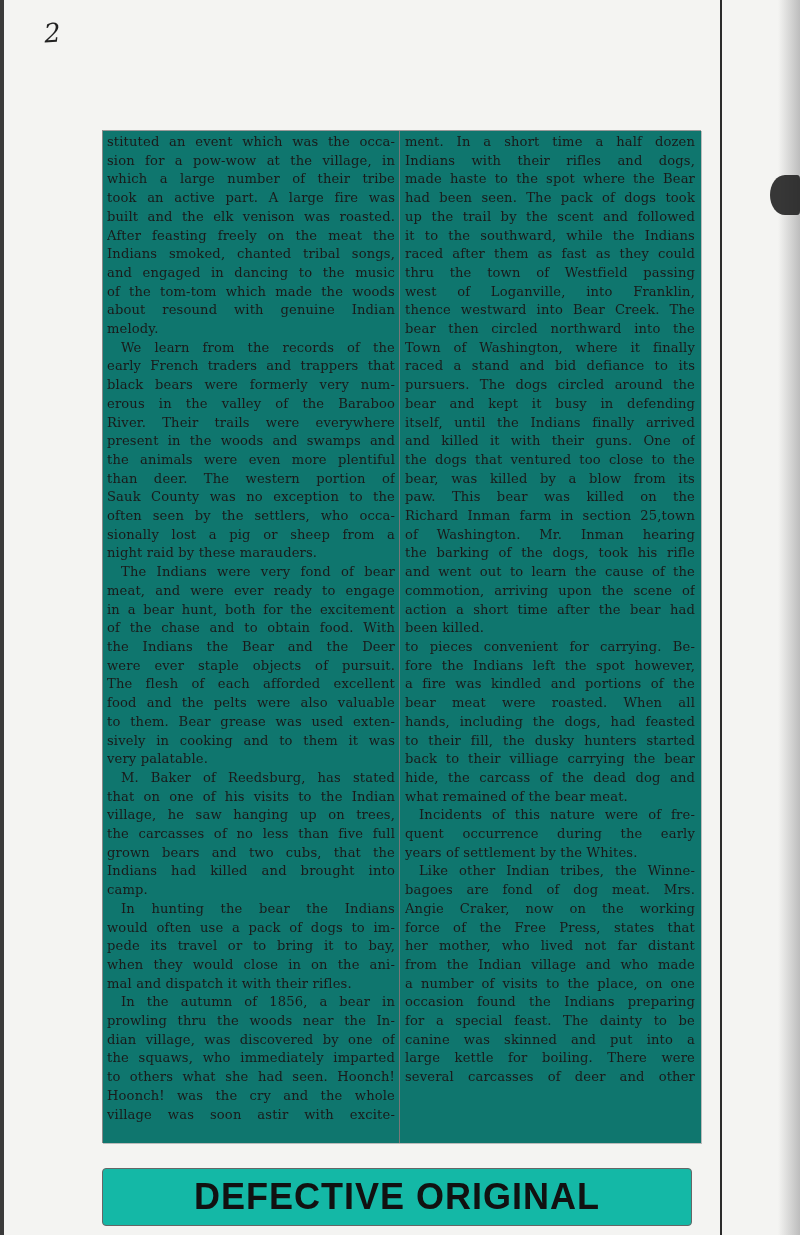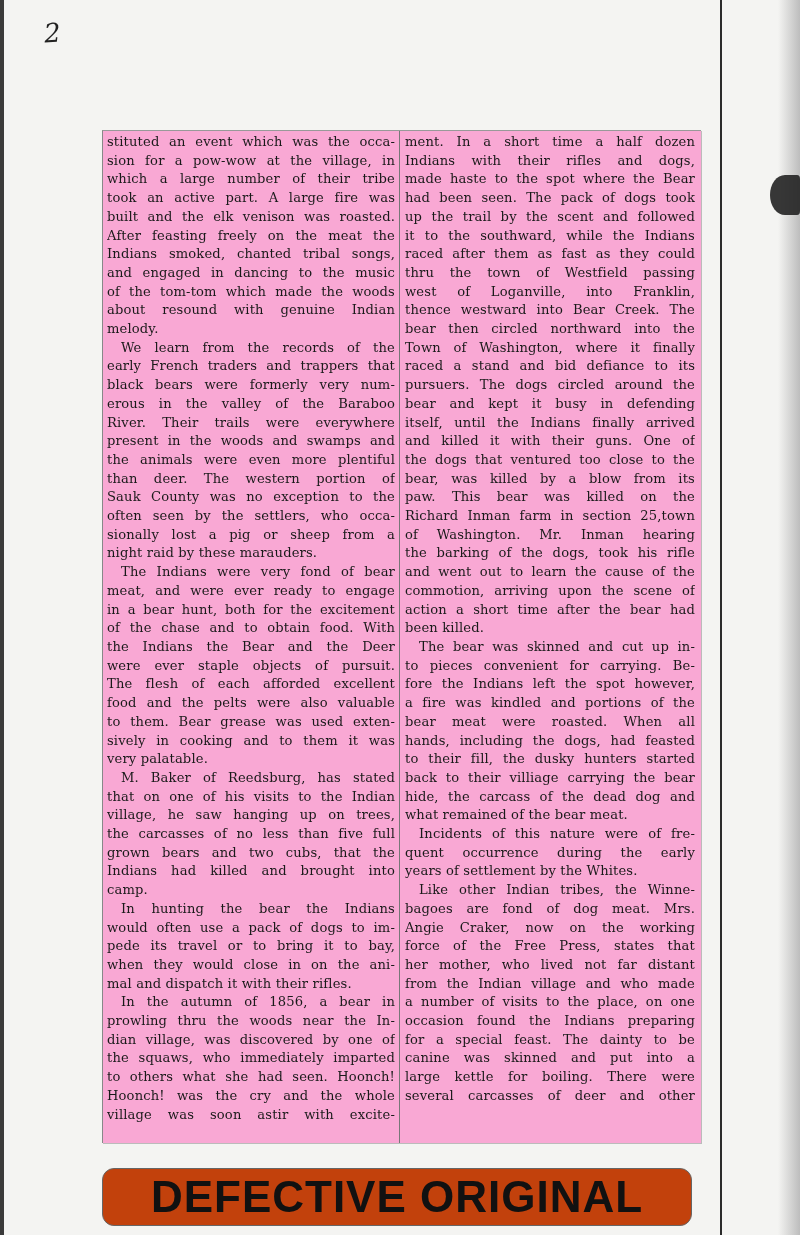--- a/index.html
+++ b/index.html
@@ -48,21 +48,21 @@
       left: 770px; top: 175px;
       width: 30px; height: 40px;
       background: #222;
       border-radius: 50% 10% 10% 50%;
       opacity: 0.9;
     }
     .clipping {
       position: absolute;
       left: 102px; top: 130px;
       width: 598px; height: 1012px;
-      background: #f9a8d4;
+      background: #0f766e;
       border-left: 1px solid #888;
       border-top: 1px solid #999;
       box-shadow: 1px 1px 0 #bbb;
     }
     .column {
       position: absolute;
       top: 2px;
       width: 288px;
       font-size: 13.1px;
       line-height: 18.7px;
@@ -87,29 +87,29 @@
     .line.last {
       text-align-last: left;
     }
     .line.indent {
       padding-left: 14px;
     }
     .stamp {
       position: absolute;
       left: 102px; top: 1168px;
       width: 588px; height: 56px;
-      background: #c2410c;
+      background: #14b8a6;
       border: 1px solid #666;
-      border-radius: 12px;
+      border-radius: 4px;
       display: flex;
       align-items: center;
       justify-content: center;
       font-family: "Liberation Sans", sans-serif;
       font-weight: bold;
-      font-size: 44px;
+      font-size: 36px;
       letter-spacing: 1px;
       color: #111;
     }
   </style>
 </head>
 <body>
 
 <div class="scan-edge-left"></div>
 <div class="scan-shadow-right"></div>
 
@@ -196,21 +196,20 @@
       <span class="line">the dogs that ventured too close to the</span>
       <span class="line">bear, was killed by a blow from its</span>
       <span class="line">paw. This bear was killed on the</span>
       <span class="line">Richard Inman farm in section 25,town</span>
       <span class="line">of Washington. Mr. Inman hearing</span>
       <span class="line">the barking of the dogs, took his rifle</span>
       <span class="line">and went out to learn the cause of the</span>
       <span class="line">commotion, arriving upon the scene of</span>
       <span class="line">action a short time after the bear had</span>
       <span class="line last">been killed.</span>
-      <span class="line indent">The bear was skinned and cut up in-</span>
       <span class="line">to pieces convenient for carrying. Be-</span>
       <span class="line">fore the Indians left the spot however,</span>
       <span class="line">a fire was kindled and portions of the</span>
       <span class="line">bear meat were roasted. When all</span>
       <span class="line">hands, including the dogs, had feasted</span>
       <span class="line">to their fill, the dusky hunters started</span>
       <span class="line">back to their villiage carrying the bear</span>
       <span class="line">hide, the carcass of the dead dog and</span>
       <span class="line last">what remained of the bear meat.</span>
       <span class="line indent">Incidents of this nature were of fre-</span>

